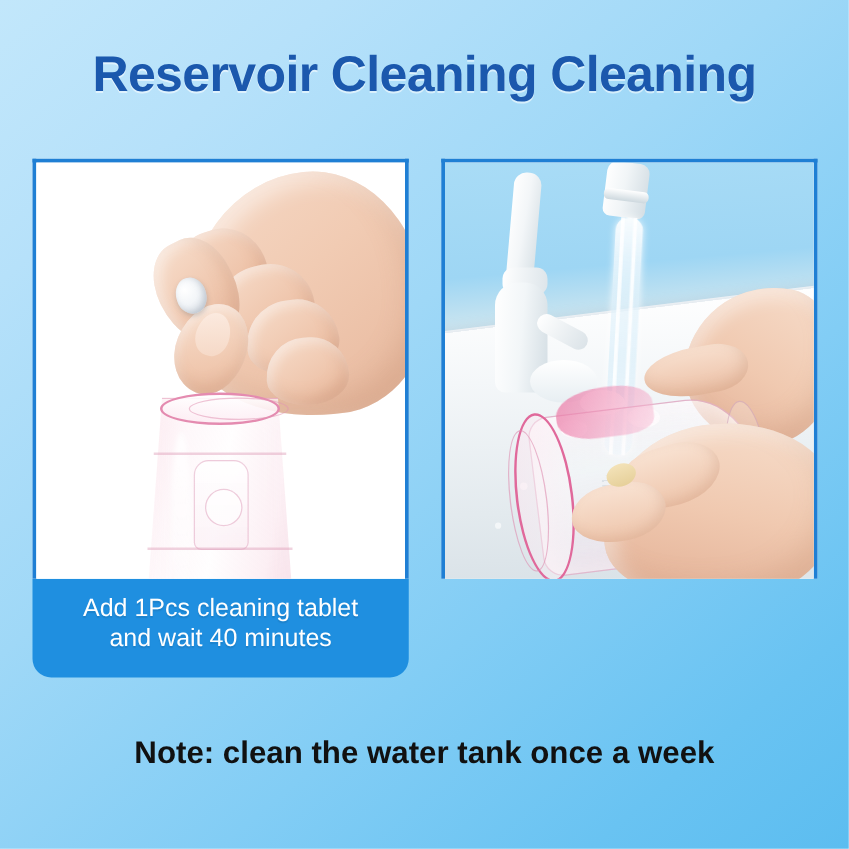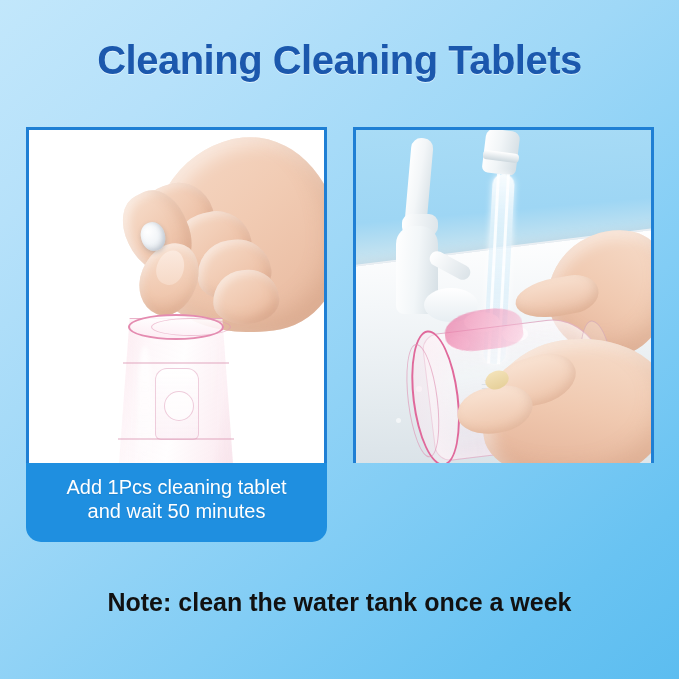--- a/index.html
+++ b/index.html
@@ -463,21 +463,21 @@
     width: 24px; height: 18px;
     background: linear-gradient(180deg, #f3e2b8, #e6d09a);
     border-radius: 50%;
     transform: rotate(-20deg);
     z-index: 7;
   }
 </style>
 </head>
 <body>
 
-<div class="page-title">Cleaning Cleaning Tablets</div>
+<div class="page-title">Reservoir Cleaning Cleaning</div>
 
 <div class="cards">
 
   <div class="card">
 
     <div class="photo-frame">
       <div class="scene-left">
 
         <div class="l-hand"></div>
         <div class="l-knuckle l-k1"></div>
@@ -500,21 +500,21 @@
 
           <div class="tank-rim">
             <div class="tank-rim-in"></div>
           </div>
         </div>
 
       </div>
     </div>
 
     <div class="caption">Add 1Pcs cleaning tablet
-and wait 50 minutes</div>
+and wait 40 minutes</div>
   </div>
 
   <div class="card">
 
     <div class="photo-frame">
       <div class="scene-right">
 
         <div class="counter-edge"></div>
         <div class="counter"></div>
 

